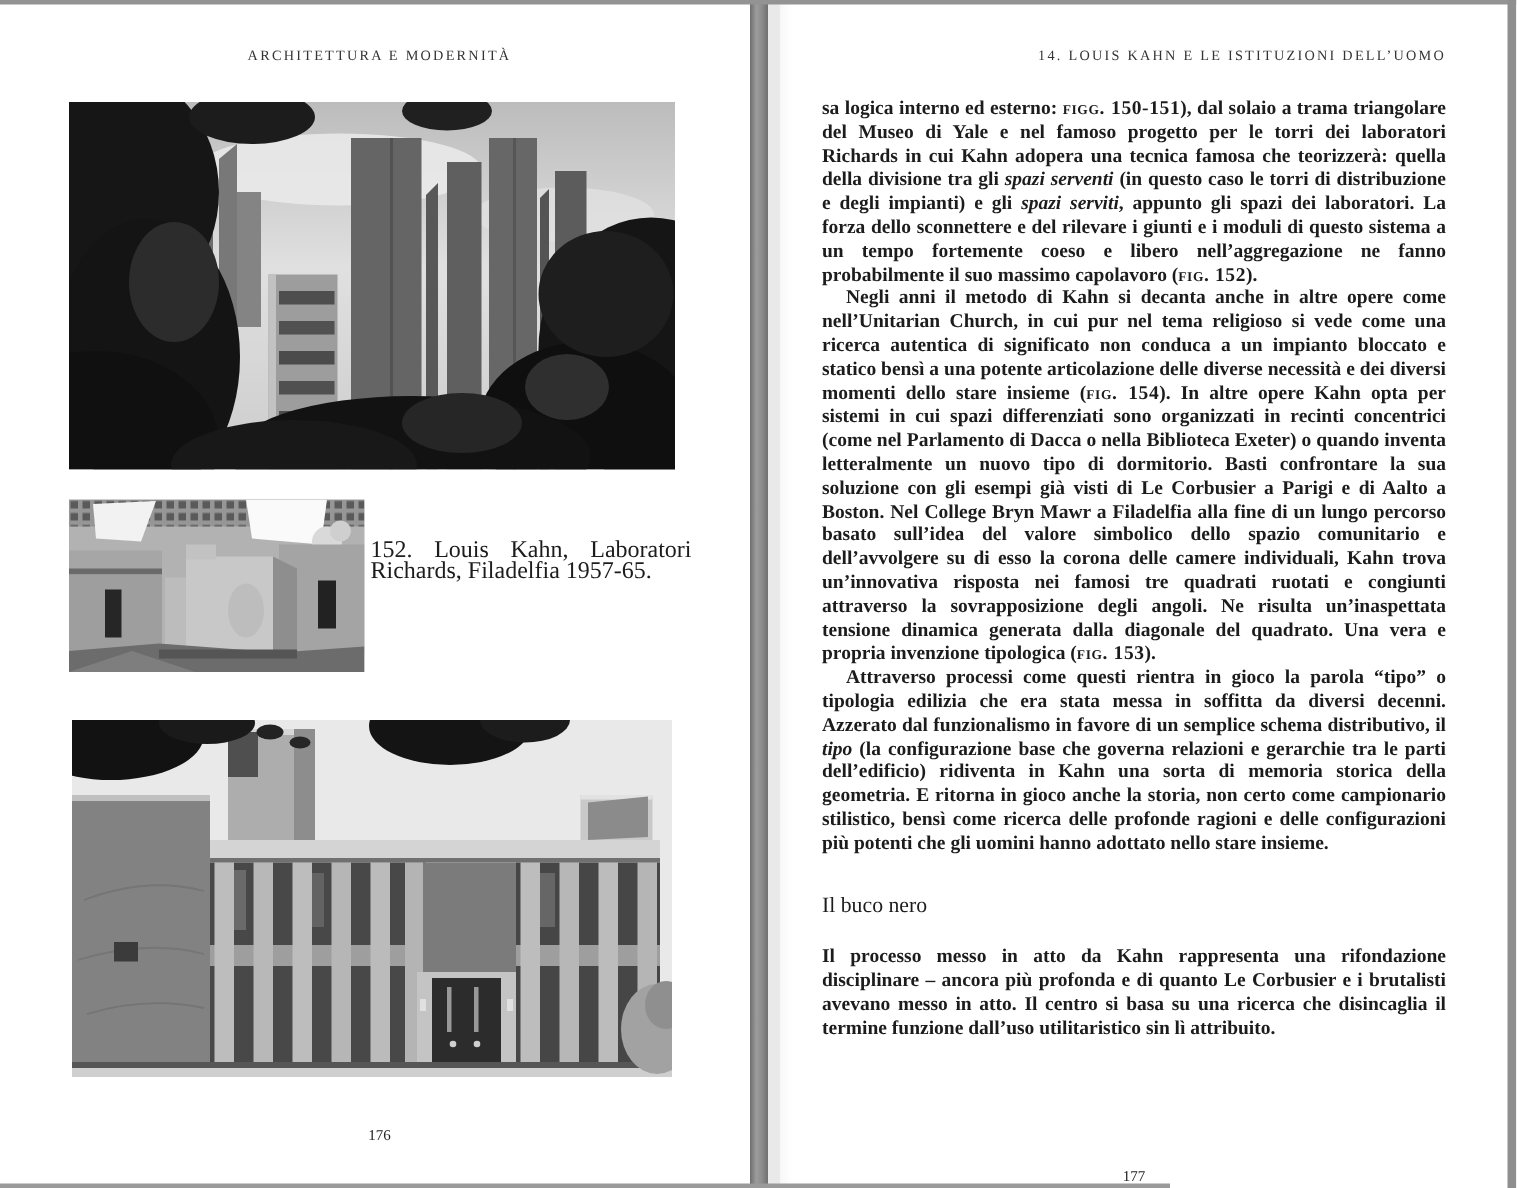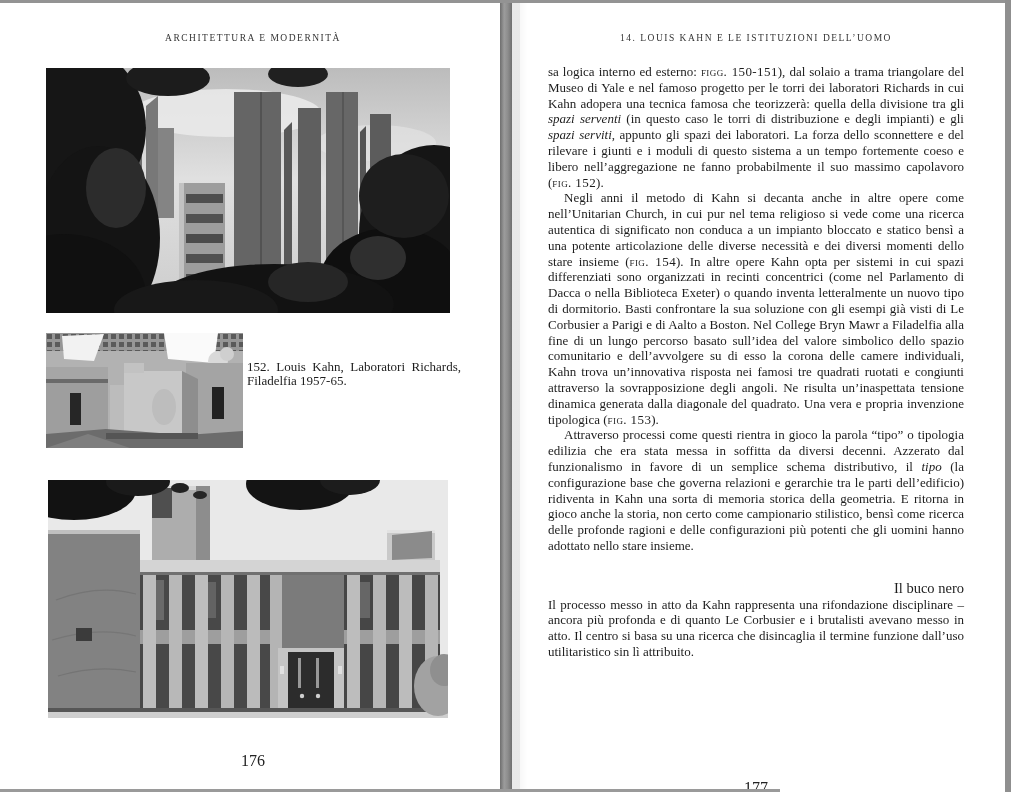--- a/index.html
+++ b/index.html
@@ -17,41 +17,41 @@
   .page-left{left:0;width:520px;}
   .page-right{left:512px;width:493px;}
   .gutter-shadow-l{position:absolute;right:0;top:0;width:16px;height:792px;
     background:linear-gradient(90deg,rgba(0,0,0,0),rgba(0,0,0,0.06));}
   .gutter-shadow-r{position:absolute;left:0;top:0;width:16px;height:792px;
     background:linear-gradient(90deg,rgba(0,0,0,0.06),rgba(0,0,0,0));}
 
   .running-head{position:absolute;top:33px;left:46px;width:414px;text-align:center;
     font-size:9.5px;letter-spacing:1.5px;color:#343434;white-space:nowrap;}
   .page-num{position:absolute;top:752px;left:46px;width:414px;text-align:center;
-    font-size:16px;color:#222;}
-  .page-right .running-head{left:36px;width:416px;}
+    font-size:10px;color:#222;}
+  .page-right .running-head{left:36px;width:416px;text-align:right;}
   .page-right .page-num{left:36px;width:416px;margin-top:27px;}
 
   .photo{position:absolute;background:#bbb;overflow:hidden;}
   .photo svg{display:block;width:100%;height:100%;}
   .photo-1{left:46px;top:68px;width:404px;height:245px;}
   .photo-2{left:46px;top:333px;width:197px;height:115px;}
   .photo-3{left:48px;top:480px;width:400px;height:238px;}
 
   .captions{position:absolute;left:247px;top:360px;width:214px;
-    font-size:13px;line-height:13.7px;text-align:justify;}
+    font-size:16px;line-height:13.7px;text-align:justify;}
   .captions p{margin:0;}
 
   .text-col{position:absolute;left:36px;top:64px;width:416px;
     font-size:13px;line-height:15.8px;text-align:justify;}
-  .text-col p{margin:0;}
+  .text-col p{margin:0;font-weight:bold;}
   .indent{text-indent:16px;}
   .smallcaps{font-variant:small-caps;letter-spacing:0.4px;}
   .italic{font-style:italic;}
-  .section-heading{margin:27px 0 0;font-size:14.5px;font-weight:normal;text-align:right;}
+  .section-heading{margin:27px 0 17px;font-size:14.5px;font-weight:normal;text-align:left;}
 </style>
 </head>
 <body>
 
 <div class="screen">
 
   <div class="page page-left">
     <div class="running-head">ARCHITETTURA E MODERNITÀ</div>
 
     <div class="photo photo-1">

